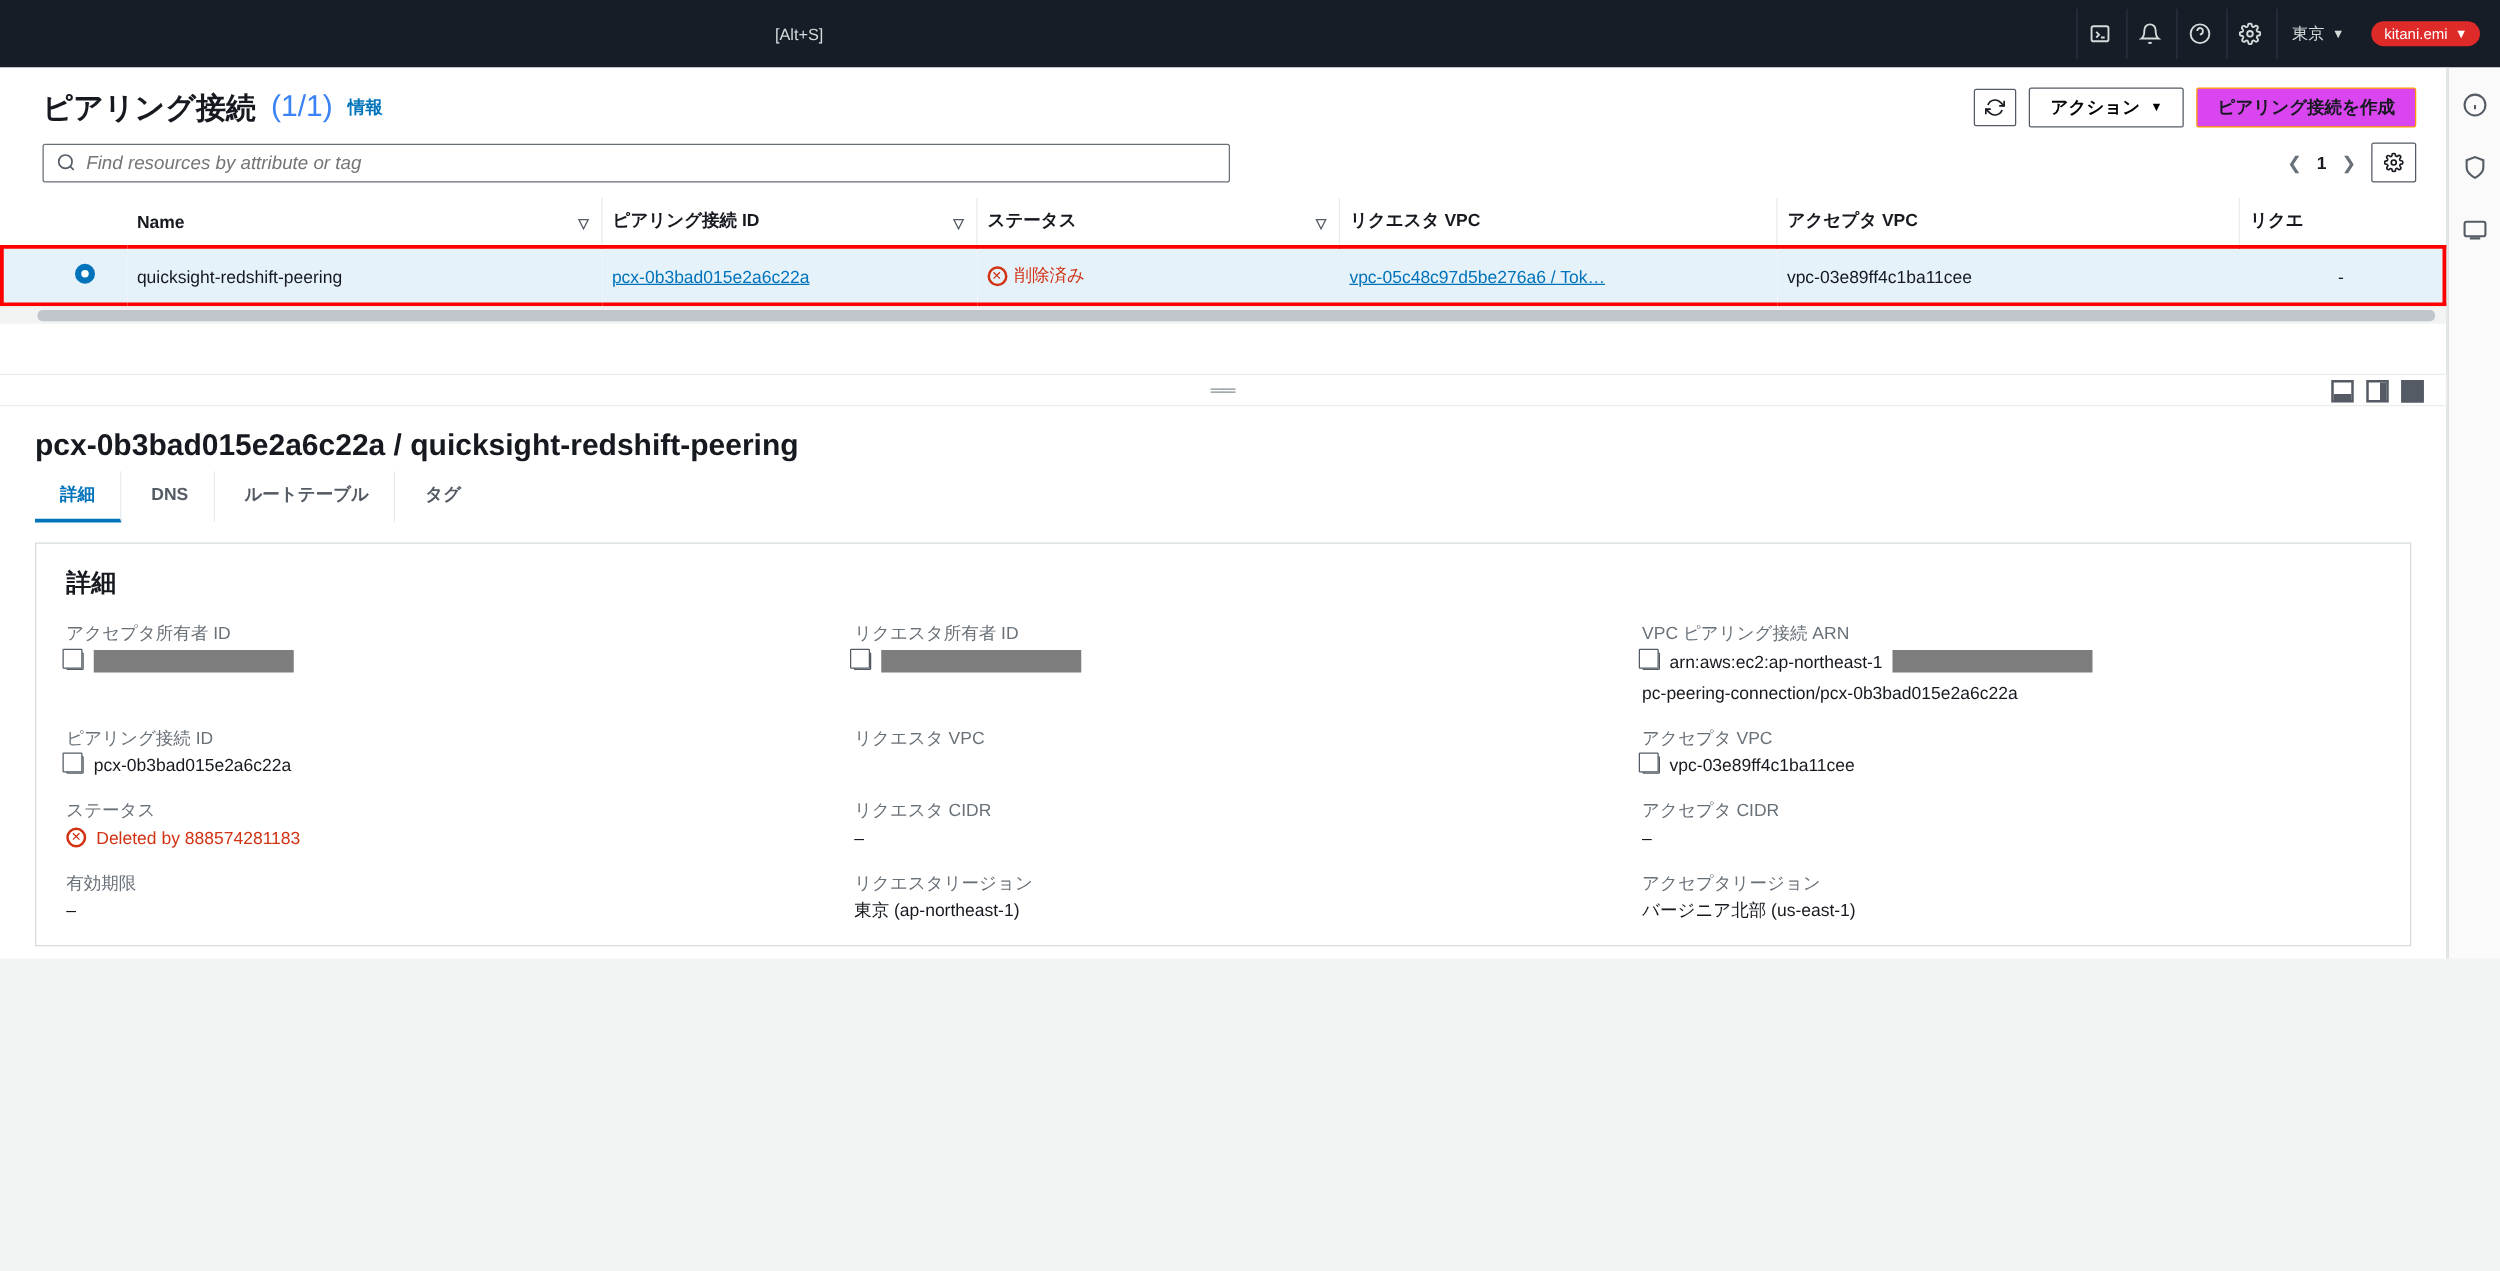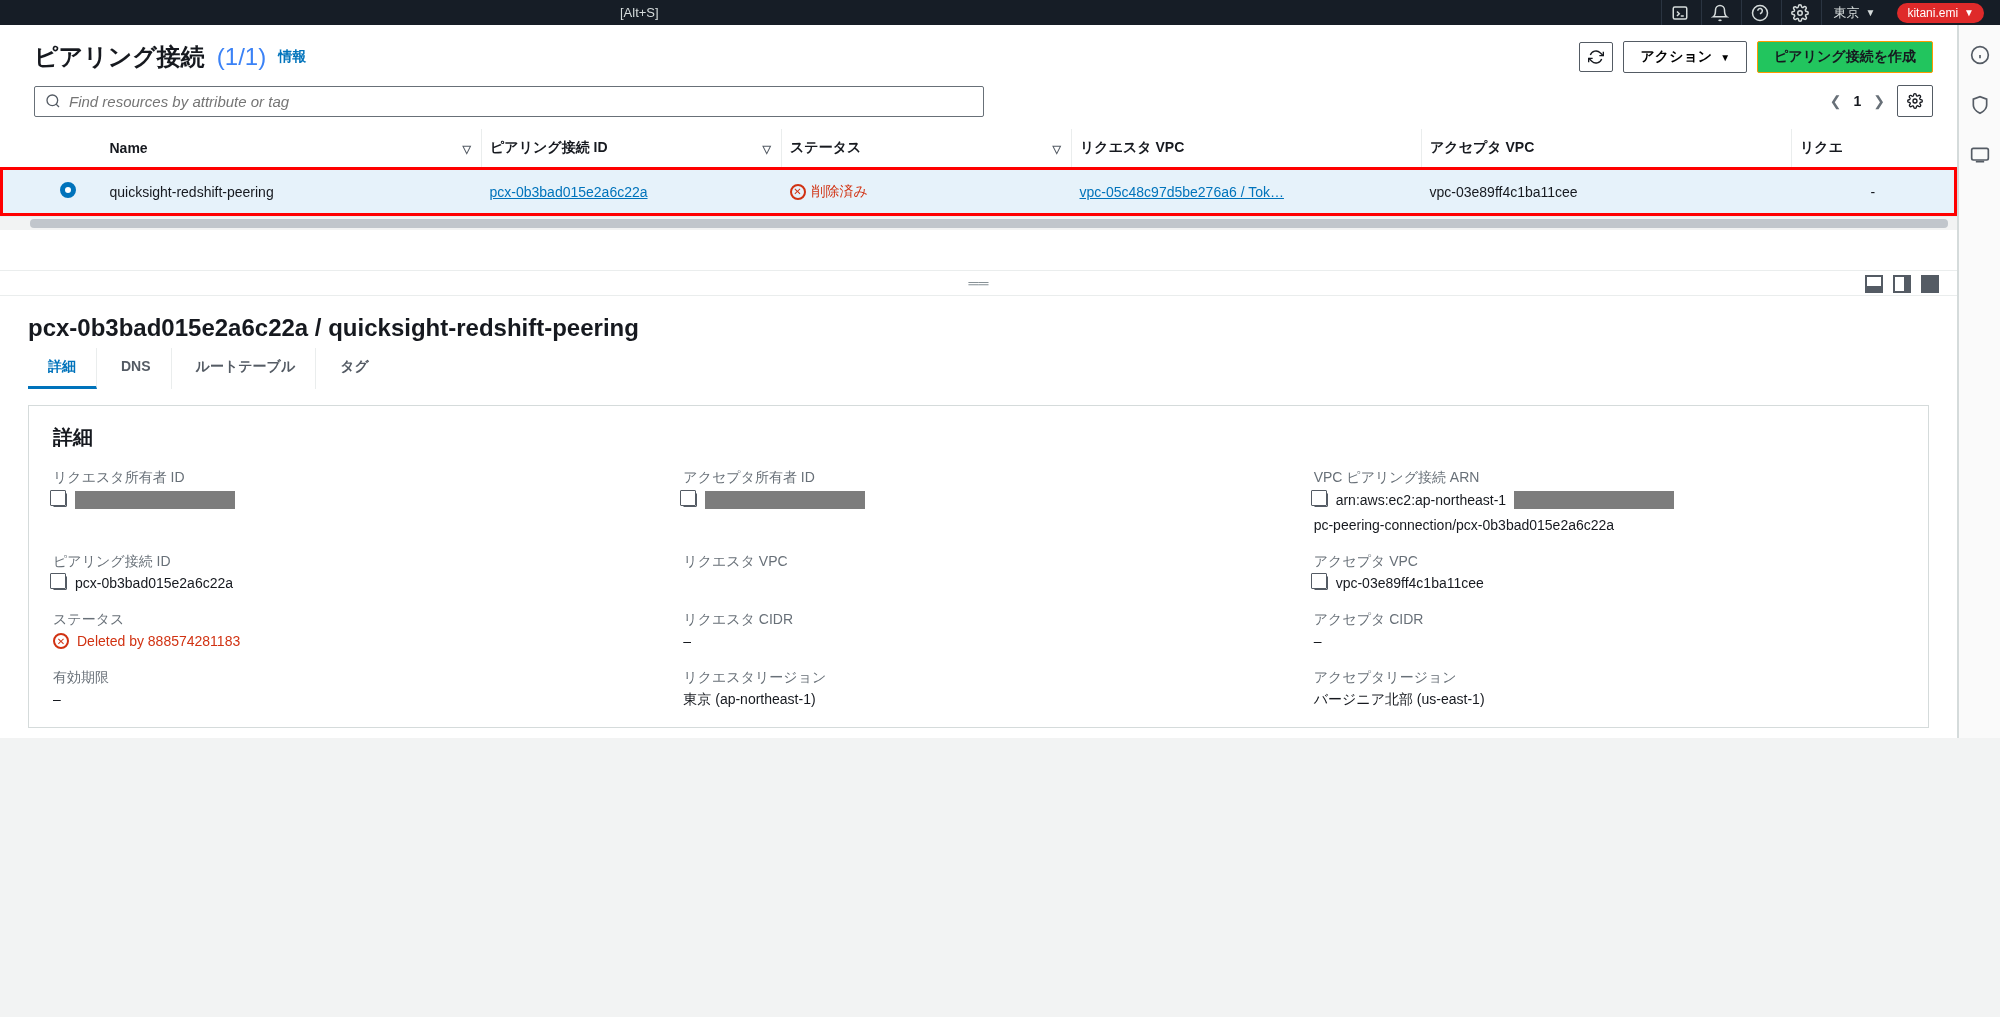--- a/index.html
+++ b/index.html
@@ -1,35 +1,35 @@
 <!DOCTYPE html>
 <html><head>
 <meta charset="utf-8">
 <style>
 * { box-sizing: border-box; margin: 0; padding: 0; }
 body { font-family: "Amazon Ember", -apple-system, BlinkMacSystemFont, "Segoe UI", Arial, sans-serif; font-size: 14px; color: #16191f; background: #f2f3f3; }
-.topnav { background: #161d26; height: 25px; display: flex; align-items: center; justify-content: space-between; padding: 0 8px 0 0; }
+.topnav { background: #161d26; height: 54px; display: flex; align-items: center; justify-content: space-between; padding: 0 8px 0 0; }
 .topnav-left { flex: 1; display: flex; align-items: center; }
 .alt-s { color: #d5dbdb; font-size: 13px; margin-left: 620px; }
 .topnav-right { display: flex; align-items: center; gap: 2px; }
 .topnav-icon { width: 38px; height: 40px; display: flex; align-items: center; justify-content: center; color: #d5dbdb; cursor: pointer; border-left: 1px solid #2a3441; }
 .topnav-region { color: #d5dbdb; padding: 0 12px; height: 40px; display: flex; align-items: center; gap: 6px; cursor: pointer; border-left: 1px solid #2a3441; font-size: 13px; }
 .user-pill { background: #df2a2a; color: #fff; padding: 3px 10px; border-radius: 12px; font-size: 12px; display: flex; align-items: center; gap: 6px; margin: 0 8px; }
 .main-wrap { display: flex; }
 .main-col { flex: 1; background: #fff; border-right: 1px solid #d5dbdb; }
 .side-rail { width: 42px; background: #fafafa; display: flex; flex-direction: column; align-items: center; padding-top: 18px; gap: 26px; border-left: 1px solid #d5dbdb; }
 .side-rail-icon { width: 24px; height: 24px; color: #545b64; display:flex; align-items:center; justify-content:center; cursor:pointer; }
 .header-row { display: flex; align-items: center; padding: 16px 24px 8px 34px; gap: 12px; }
 .page-title { font-size: 24px; font-weight: 700; }
 .page-count { font-size: 24px; font-weight: 400; color: #3b82f6; }
 .info-link { color: #0073bb; font-size: 14px; font-weight: 700; cursor: pointer; }
 .header-actions { margin-left: auto; display: flex; align-items: center; gap: 10px; }
 .btn { border: 1px solid #545b64; background: #fff; padding: 6px 16px; border-radius: 2px; font-weight: 700; cursor: pointer; font-size: 14px; display:flex; align-items:center; gap:8px; }
 .btn-icon { width: 34px; padding: 6px 8px; justify-content: center; }
-.btn-primary { background: #22c55e; border-color: #ff9900; color: #16191f; }
+.btn-primary { background: #d946ef; border-color: #ff9900; color: #16191f; }
 .filter-row { padding: 4px 24px 12px 34px; display: flex; align-items: center; gap: 20px; }
 .search-box { flex: 0 0 950px; border: 1px solid #687078; border-radius: 2px; display: flex; align-items: center; padding: 6px 10px; gap: 8px; }
 .search-box input { border: none; outline: none; flex: 1; font-size: 15px; font-style: italic; color: #687078; }
 .pager { margin-left: auto; display: flex; align-items: center; gap: 12px; color: #687078; }
 .pager-num { color: #16191f; font-weight: 700; }
 .gear { width: 36px; height: 32px; border: 1px solid #545b64; border-radius: 2px; display: flex; align-items: center; justify-content: center; cursor: pointer; }
 .table { width: 100%; border-collapse: collapse; padding-left: 14px; }
 .table th { text-align: left; font-weight: 700; padding: 10px 8px; border-bottom: 1px solid #d5dbdb; font-size: 14px; position: relative; }
 .table th .filter-tri { position: absolute; right: 10px; top: 14px; color: #545b64; font-size: 11px; }
 .th-sep { border-left: 1px solid #eaeded; padding-left: 14px; }
@@ -197,28 +197,28 @@
   <div class="tab active">詳細</div>
   <div class="tab">DNS</div>
   <div class="tab">ルートテーブル</div>
   <div class="tab">タグ</div>
 </div>
 
 <div class="detail-panel">
   <div class="panel-title">詳細</div>
   <div class="cols3">
     <div>
+      <div class="field-label">アクセプタ所有者 ID</div>
+      <div class="field-value">
+              <span class="copy-icon"></span>
+              <span class="redact" style="width:160px"></span>
+            </div>
+    </div>
+    <div>
       <div class="field-label">リクエスタ所有者 ID</div>
-      <div class="field-value">
-              <span class="copy-icon"></span>
-              <span class="redact" style="width:160px"></span>
-            </div>
-    </div>
-    <div>
-      <div class="field-label">アクセプタ所有者 ID</div>
       <div class="field-value">
               <span class="copy-icon"></span>
               <span class="redact" style="width:160px"></span>
             </div>
     </div>
     <div>
       <div class="field-label">VPC ピアリング接続 ARN</div>
       <div class="field-value">
               <span class="copy-icon"></span>
               <span>arn:aws:ec2:ap-northeast-1</span>

